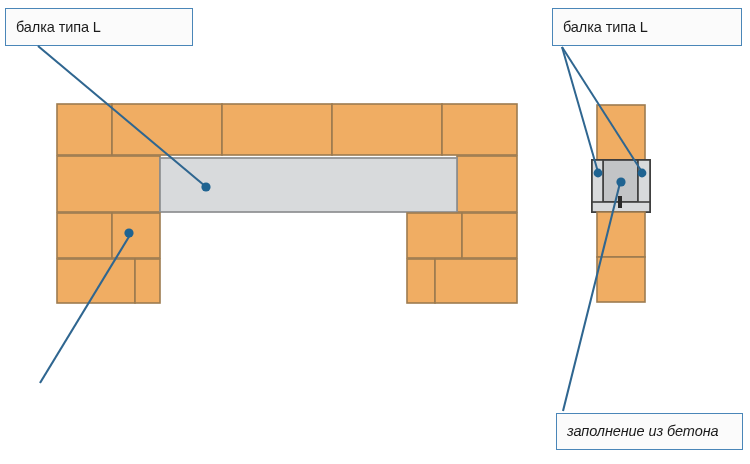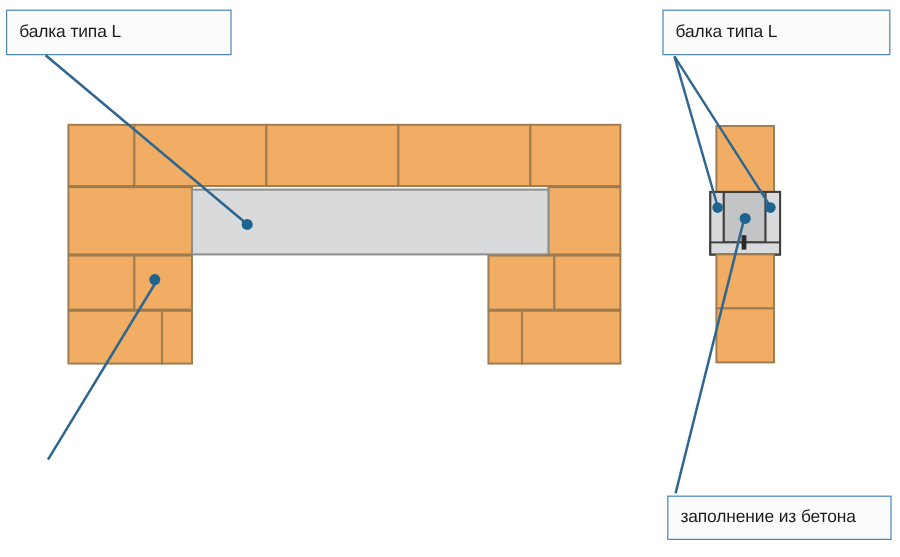--- a/index.html
+++ b/index.html
@@ -30,21 +30,21 @@
   .callout-text {
     font-size: 14.5px;
     line-height: 1.30;
     color: #1b1b1b;
     font-family: "Liberation Sans", sans-serif;
     letter-spacing: -0.1px;
   }
   #cal-tl { left: 5px;   top: 8px;   width: 188px; height: 38px; }
   #cal-tr { left: 552px; top: 8px;   width: 190px; height: 38px; }
   #cal-bl { left: 5px;   top: 385px; width: 472px; height: 62px; }
-  #cal-br { left: 556px; top: 413px; width: 187px; height: 37px; }
+  #cal-br { left: 556px; top: 413px; width: 187px; height: 37px; font-style: italic; }
 
   #cal-bl .callout-text { line-height: 1.45; }
 
   svg.layer {
     position: absolute;
     left: 0;
     top: 0;
     width: 750px;
     height: 464px;
   }

